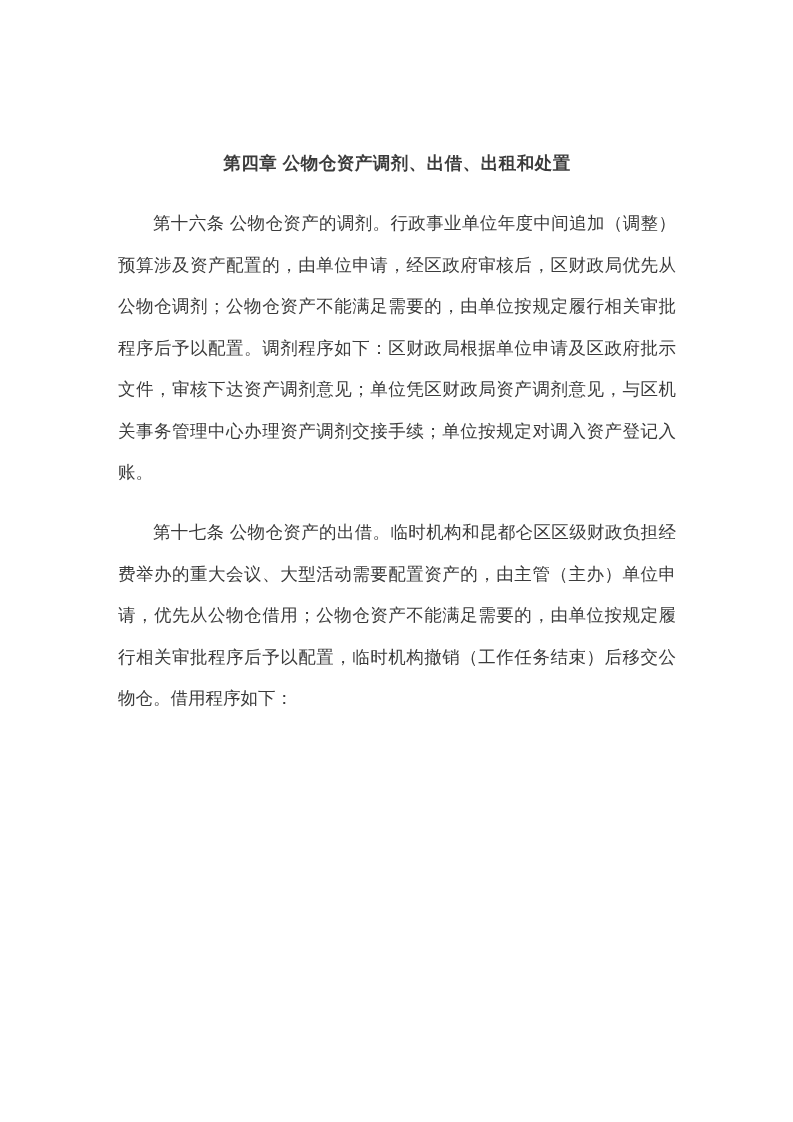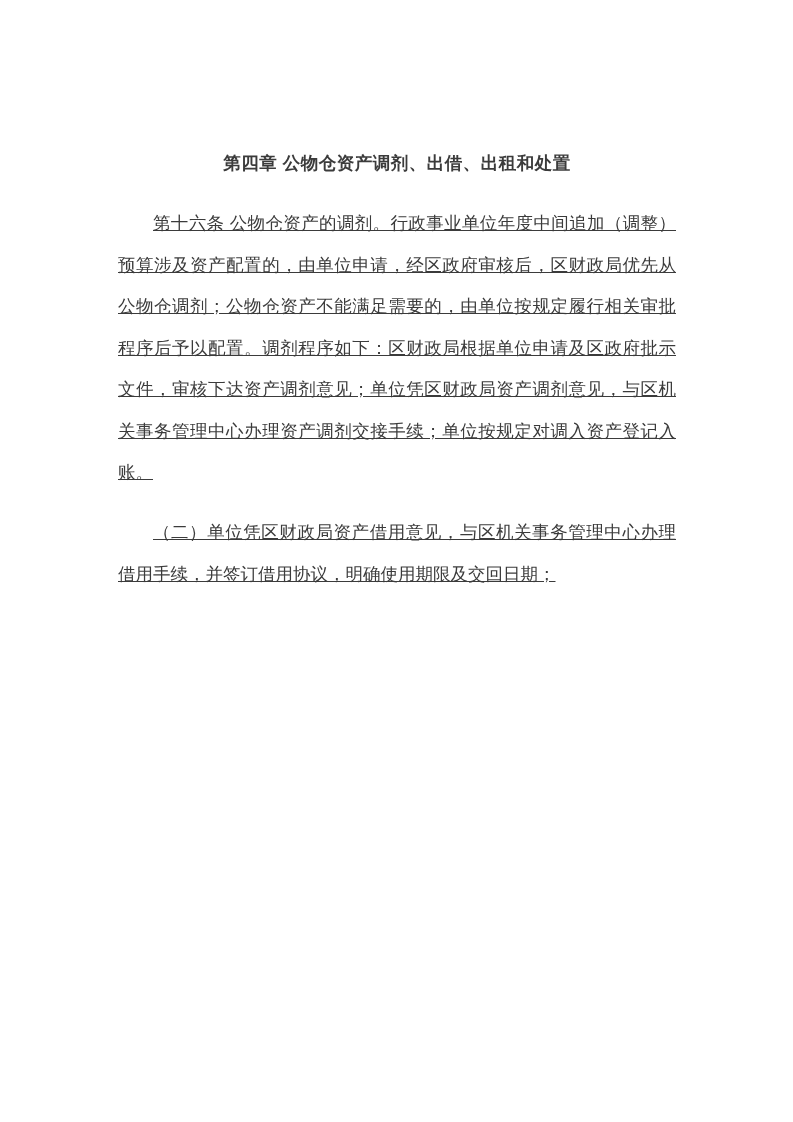--- a/index.html
+++ b/index.html
@@ -26,27 +26,26 @@
     letter-spacing: 0.5px;
   }
   .doc-para {
     margin: 18.5px 0 0 0;
     font-size: 17.5px;
     line-height: 41.5px;
     text-align: justify;
     text-justify: inter-ideograph;
     text-indent: 2em;
     word-break: break-all;
-    text-decoration: underline;
   }
 </style>
 </head>
 <body>
 
 <div class="page">
   <div class="doc-title">第四章 公物仓资产调剂、出借、出租和处置</div>
 
   <p class="doc-para">第十六条 公物仓资产的调剂。行政事业单位年度中间追加（调整）预算涉及资产配置的，由单位申请，经区政府审核后，区财政局优先从公物仓调剂；公物仓资产不能满足需要的，由单位按规定履行相关审批程序后予以配置。调剂程序如下：区财政局根据单位申请及区政府批示文件，审核下达资产调剂意见；单位凭区财政局资产调剂意见，与区机关事务管理中心办理资产调剂交接手续；单位按规定对调入资产登记入账。</p>
 
+  <p class="doc-para">第十七条 公物仓资产的出借。临时机构和昆都仑区区级财政负担经费举办的重大会议、大型活动需要配置资产的，由主管（主办）单位申请，优先从公物仓借用；公物仓资产不能满足需要的，由单位按规定履行相关审批程序后予以配置，临时机构撤销（工作任务结束）后移交公物仓。借用程序如下：</p>
 
 
-  <p class="doc-para">（二）单位凭区财政局资产借用意见，与区机关事务管理中心办理借用手续，并签订借用协议，明确使用期限及交回日期；</p>
 </div>
 
 </body></html>

